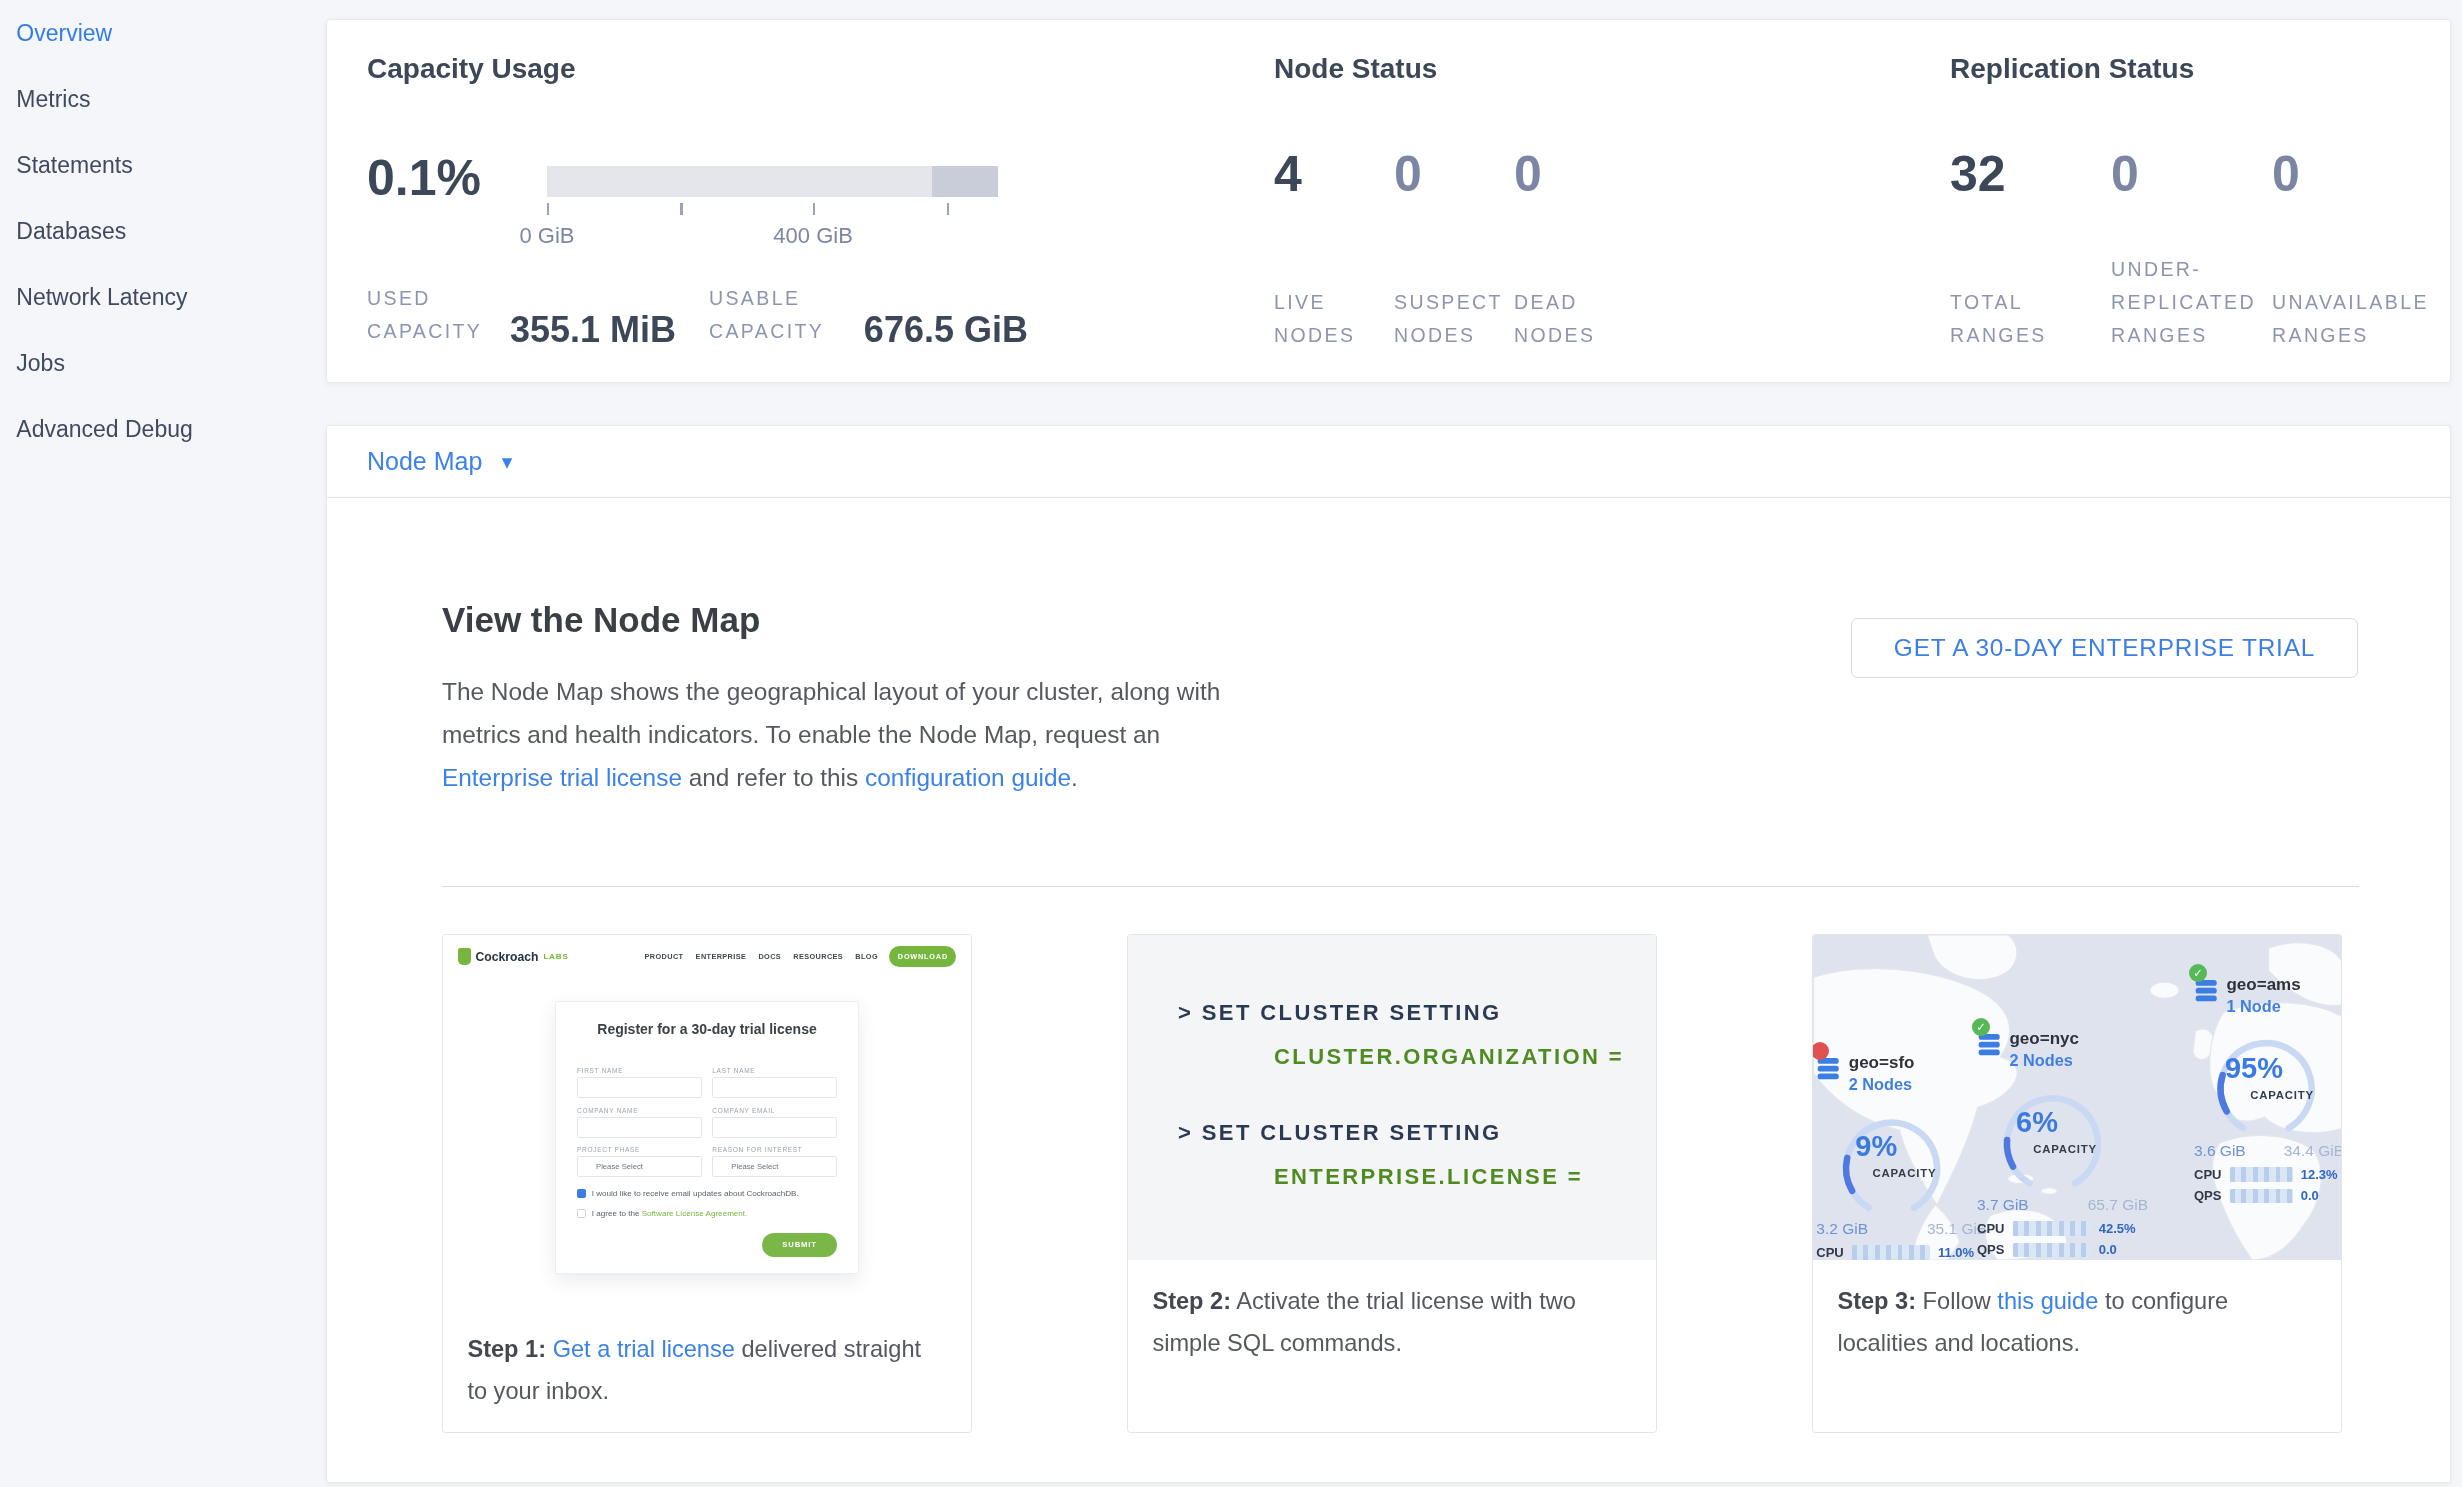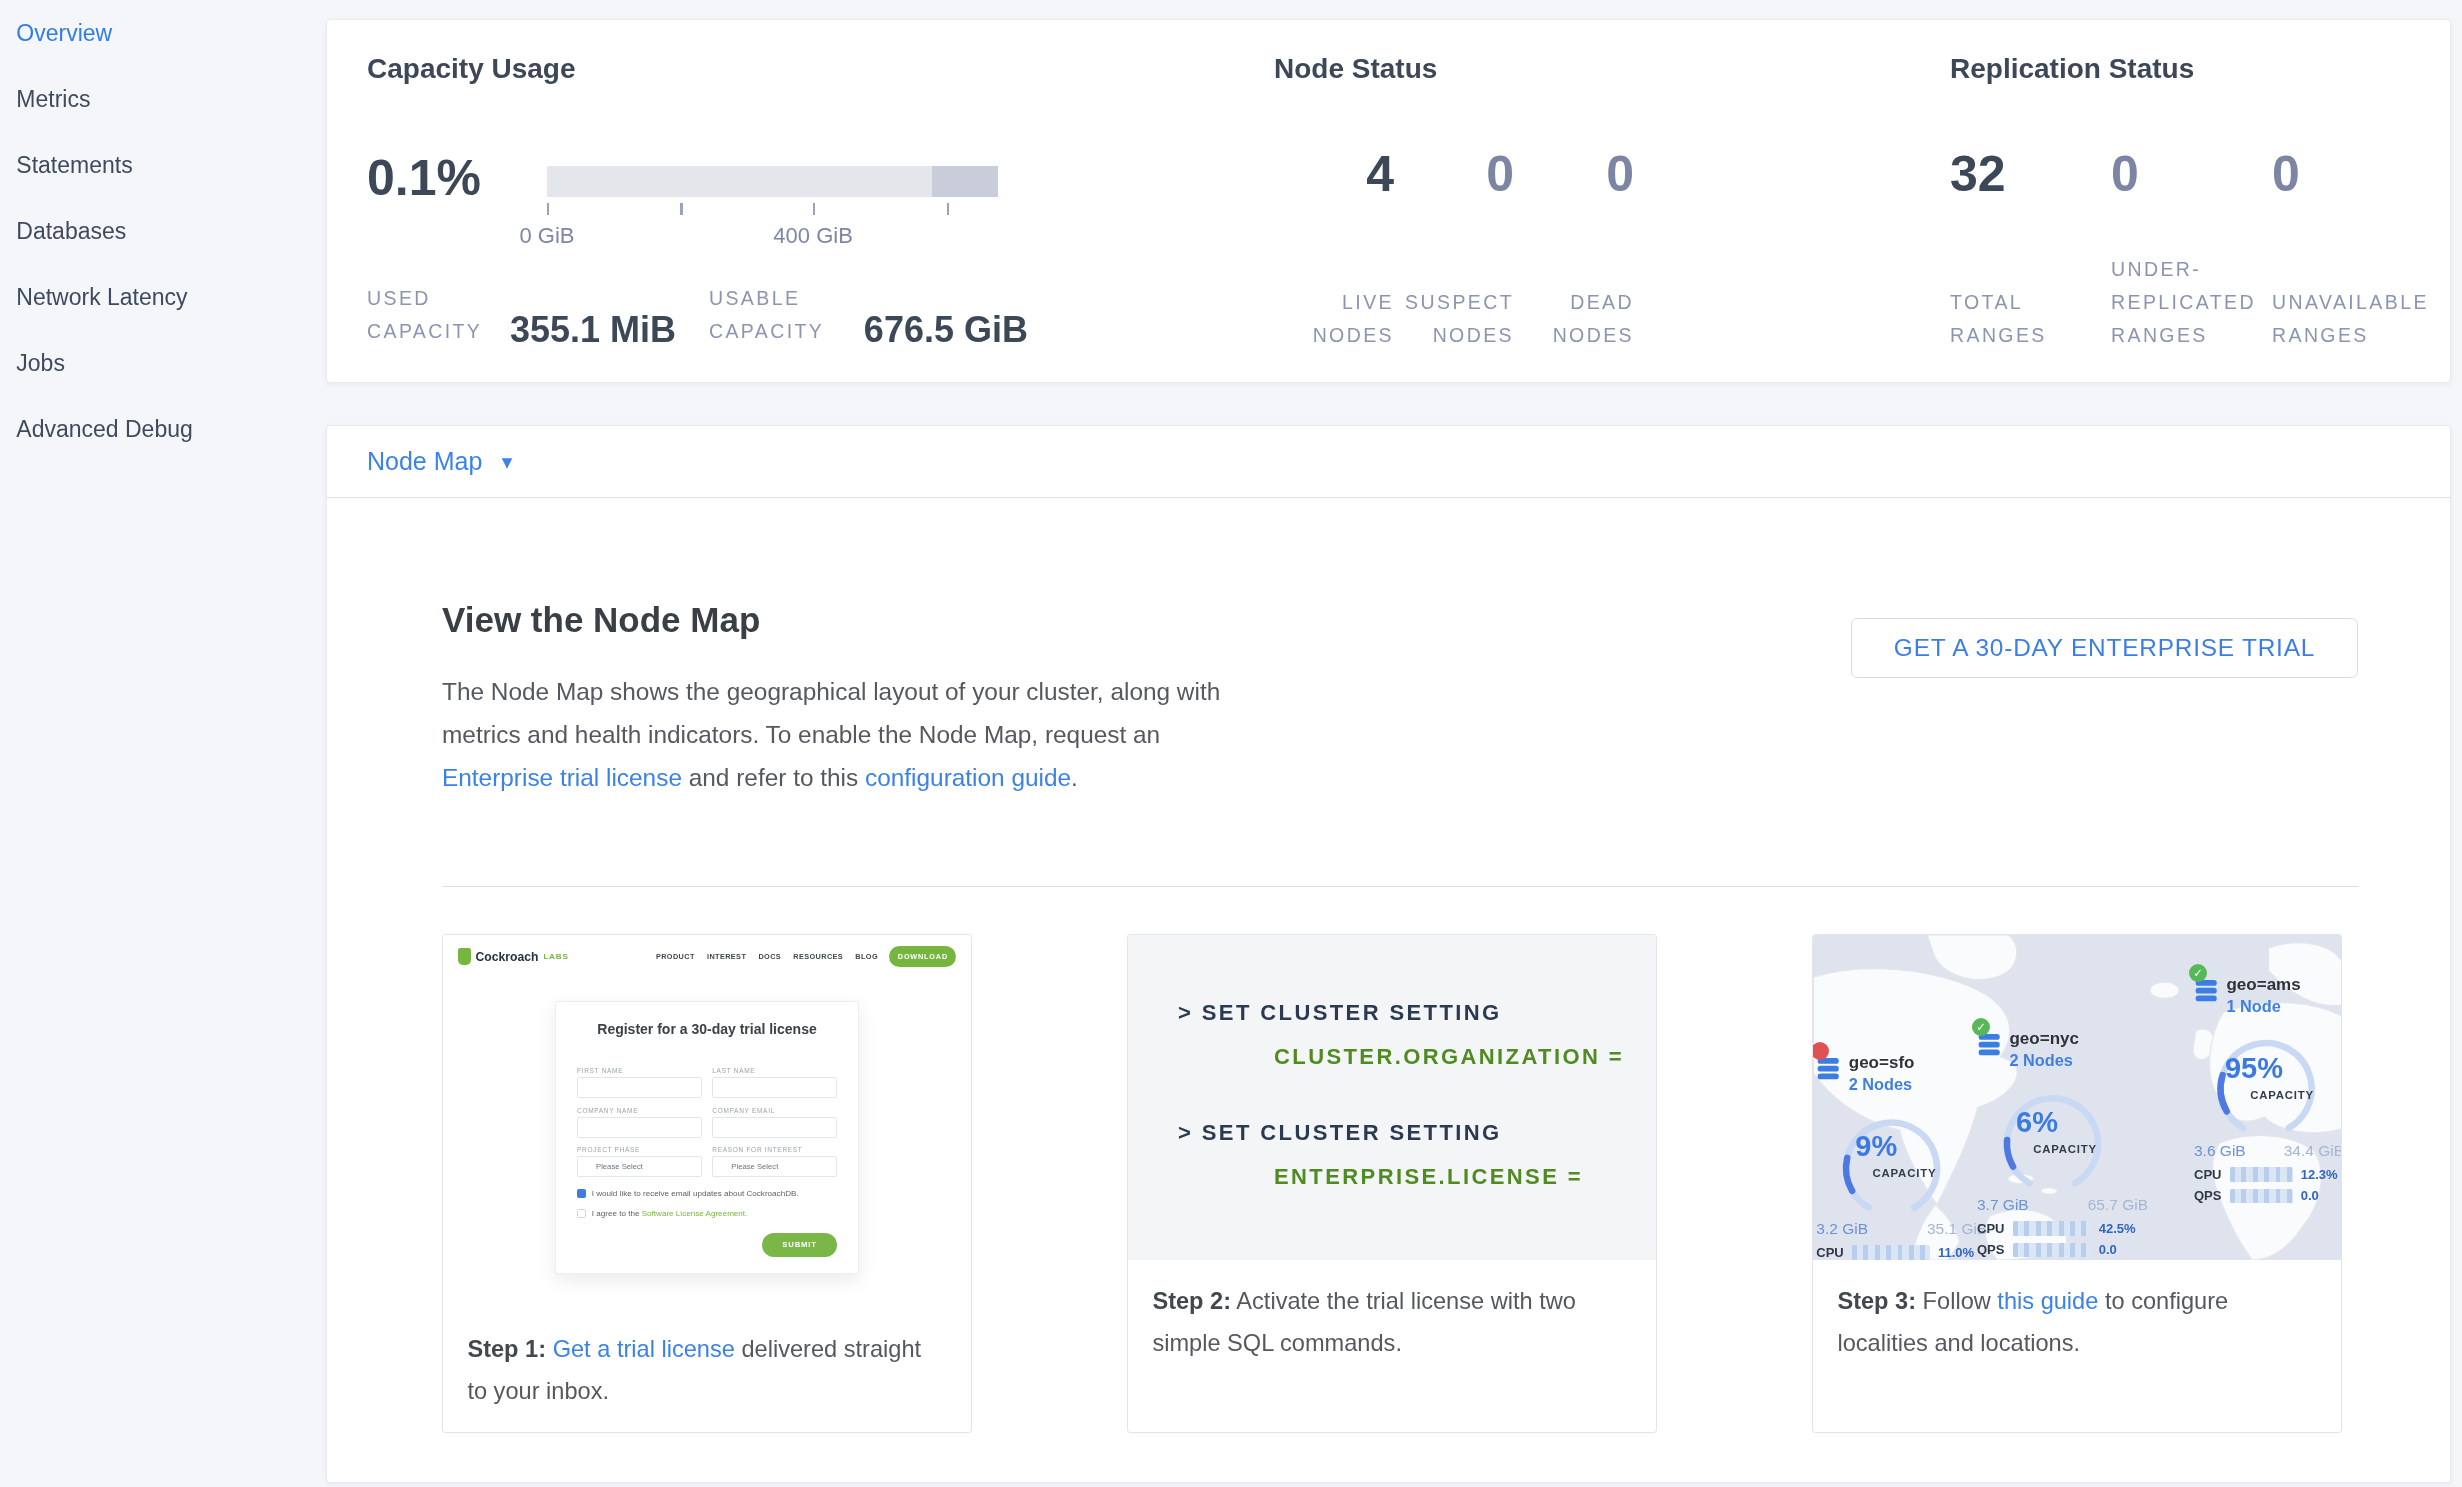--- a/index.html
+++ b/index.html
@@ -20,21 +20,21 @@
   .side-item.active { color:#327ce8; }
   
   .panel {
     position:absolute; left:326px; width:2125px; background:#ffffff;
     border:0.8px solid #e9eaef; border-radius:4.1px;
     box-shadow:0 1.6px 4.9px rgba(40,50,80,0.05);
   }
   .stats-panel { top:18.7px; height:364px; }
   .stat-col { position:absolute; top:0; height:100%; }
   .col-capacity { left:40px; width:919px; }
-  .col-nodes { left:947px; width:635px;text-align:right; }
+  .col-nodes { left:947px; width:635px; }
   .col-repl { left:1623px; width:496px; }
   .stat-title { position:absolute; top:33px; left:0; font-size:28px; font-weight:700; color:#3c4758; }
   .cap-pct { position:absolute; left:0; top:129px; font-size:50px; font-weight:700; color:#3c4758; }
   .bar-block { position:absolute; left:180px; top:146px; width:451px; }
   .cap-bar { position:relative; width:451px; height:31px; background:#e4e6ec; overflow:hidden; }
   .cap-bar .dark-seg { position:absolute; right:0; top:0; height:100%; width:14.6%; background:#c8cdd9; }
   .tick { position:absolute; top:37px; width:2.4px; height:12.2px; background:#9aa3bd; }
   .tick-label { position:absolute; top:57px; transform:translateX(-50%); font-size:22px; color:#7d86a6; white-space:nowrap; }
   .cap-bottom { position:absolute; left:0; top:262px; display:flex; align-items:flex-end; }
   .caps-label {
@@ -251,21 +251,21 @@
     <div class="card">
       <div class="mini-site">
         <div class="ms-header">
           <div class="ms-logo">
             <span class="ms-logo-icon"></span>
             <span class="ms-logo-name">Cockroach</span>
             <span class="ms-logo-suffix">LABS</span>
           </div>
           <div class="ms-nav">
             <span>PRODUCT</span>
-            <span>INTEREST</span>
+            <span>ENTERPRISE</span>
             <span>DOCS</span>
             <span>RESOURCES</span>
             <span>BLOG</span>
           </div>
           <div class="ms-dl">DOWNLOAD</div>
         </div>
         <div class="ms-form">
           <div class="ms-form-title">Register for a 30-day trial license</div>
           <div class="ms-grid">
             <div class="ms-field">

